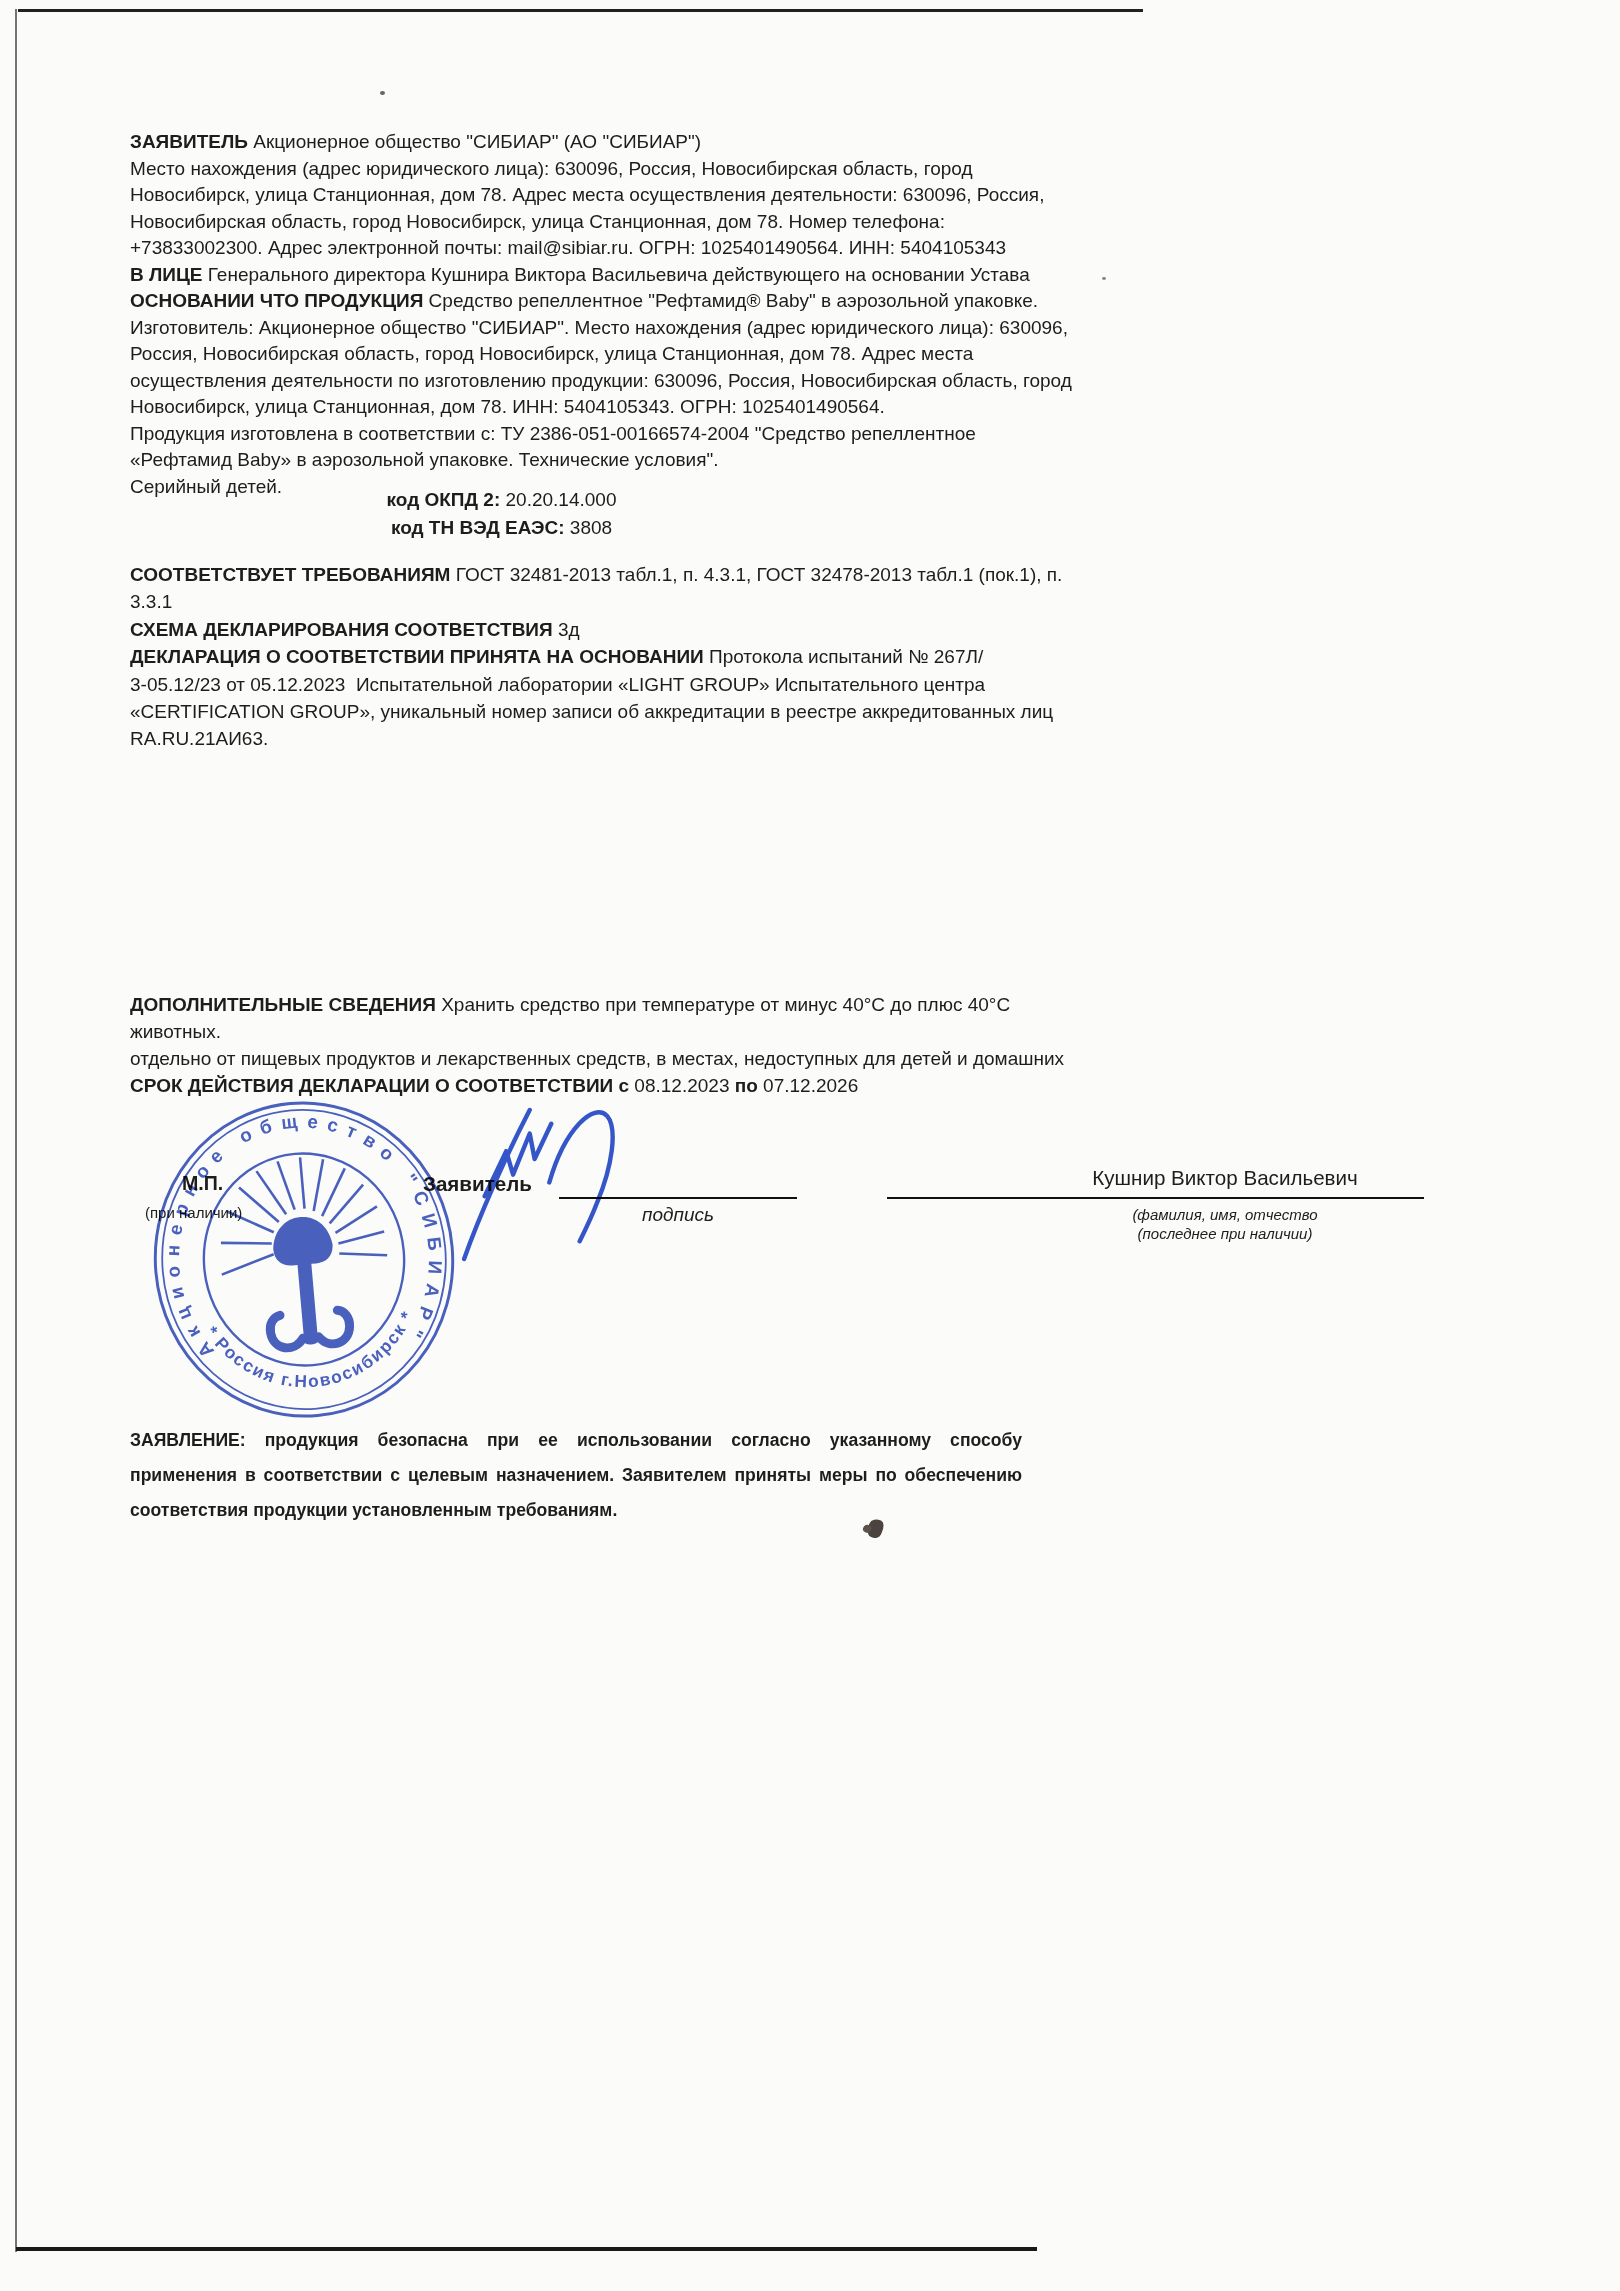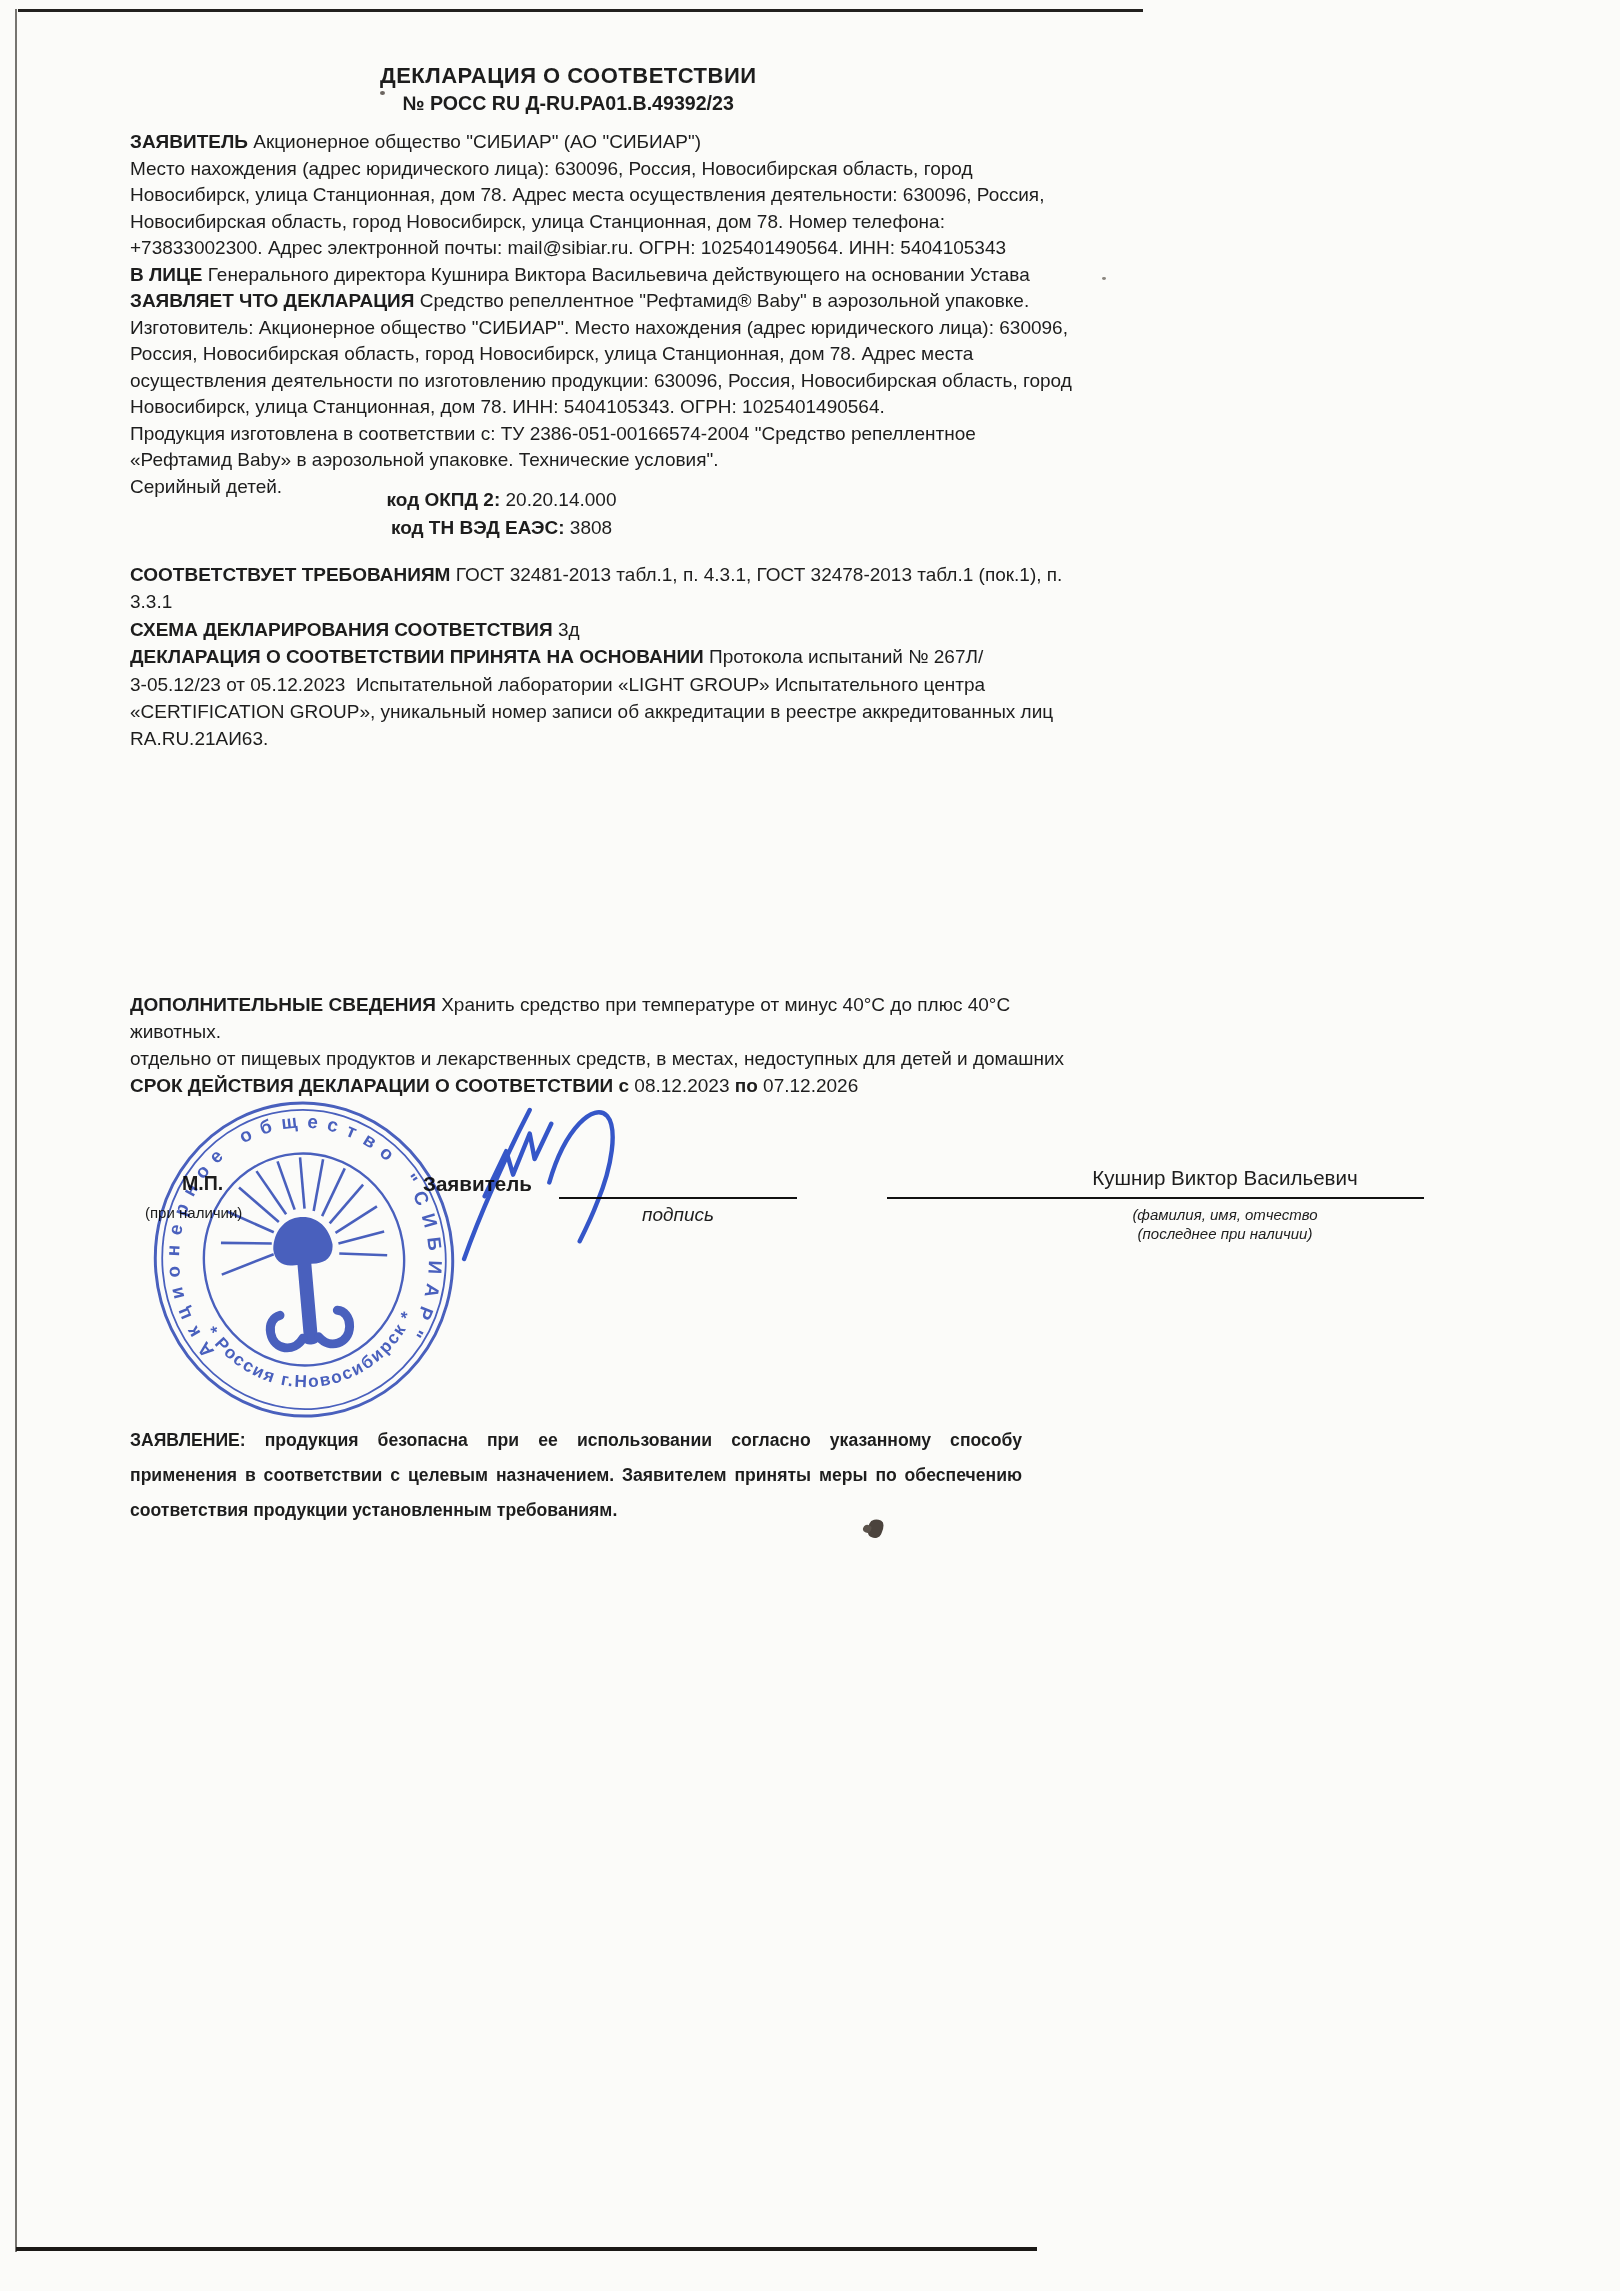--- a/index.html
+++ b/index.html
@@ -66,33 +66,29 @@
 
 <div class="page">
 
   <div class="abs edge-top"></div>
   <div class="abs edge-left"></div>
   <div class="abs edge-bottom"></div>
   <div class="abs speck-1"></div>
   <div class="abs speck-2"></div>
   <div class="abs smudge"></div>
 
-  <div class="abs head">
-    <div class="doc-title">ДЕКЛАРАЦИЯ О СООТВЕТСТВИИ</div>
-    <div class="doc-number">№ РОСС RU Д-RU.РА01.В.49392/23</div>
-  </div>
 
   <div class="abs block main-block">
       <div class="tl"><b>ЗАЯВИТЕЛЬ</b><span> Акционерное общество "СИБИАР" (АО "СИБИАР")</span></div>
       <div class="tl"><span>Место нахождения (адрес юридического лица): 630096, Россия, Новосибирская область, город</span></div>
       <div class="tl"><span>Новосибирск, улица Станционная, дом 78. Адрес места осуществления деятельности: 630096, Россия,</span></div>
       <div class="tl"><span>Новосибирская область, город Новосибирск, улица Станционная, дом 78. Номер телефона:</span></div>
       <div class="tl"><span>+73833002300. Адрес электронной почты: mail@sibiar.ru. ОГРН: 1025401490564. ИНН: 5404105343</span></div>
       <div class="tl"><b>В ЛИЦЕ</b><span> Генерального директора Кушнира Виктора Васильевича действующего на основании Устава</span></div>
-      <div class="tl"><b>ЗАЯВЛЯЕТ ЧТО ДЕКЛАРАЦИЯ</b><span> Средство репеллентное "Рефтамид® Baby" в аэрозольной упаковке.</span></div>
+      <div class="tl"><b>ОСНОВАНИИ ЧТО ПРОДУКЦИЯ</b><span> Средство репеллентное "Рефтамид® Baby" в аэрозольной упаковке.</span></div>
       <div class="tl"><span>Изготовитель: Акционерное общество "СИБИАР". Место нахождения (адрес юридического лица): 630096,</span></div>
       <div class="tl"><span>Россия, Новосибирская область, город Новосибирск, улица Станционная, дом 78. Адрес места</span></div>
       <div class="tl"><span>осуществления деятельности по изготовлению продукции: 630096, Россия, Новосибирская область, город</span></div>
       <div class="tl"><span>Новосибирск, улица Станционная, дом 78. ИНН: 5404105343. ОГРН: 1025401490564.</span></div>
       <div class="tl"><span>Продукция изготовлена в соответствии с: ТУ 2386-051-00166574-2004 "Средство репеллентное</span></div>
       <div class="tl"><span>«Рефтамид Baby» в аэрозольной упаковке. Технические условия".</span></div>
       <div class="tl"><span>Серийный детей.</span></div>
     </div>
   <div class="abs block codes-block">
       <div class="tl"><b>код ОКПД 2:</b><span> 20.20.14.000</span></div>

